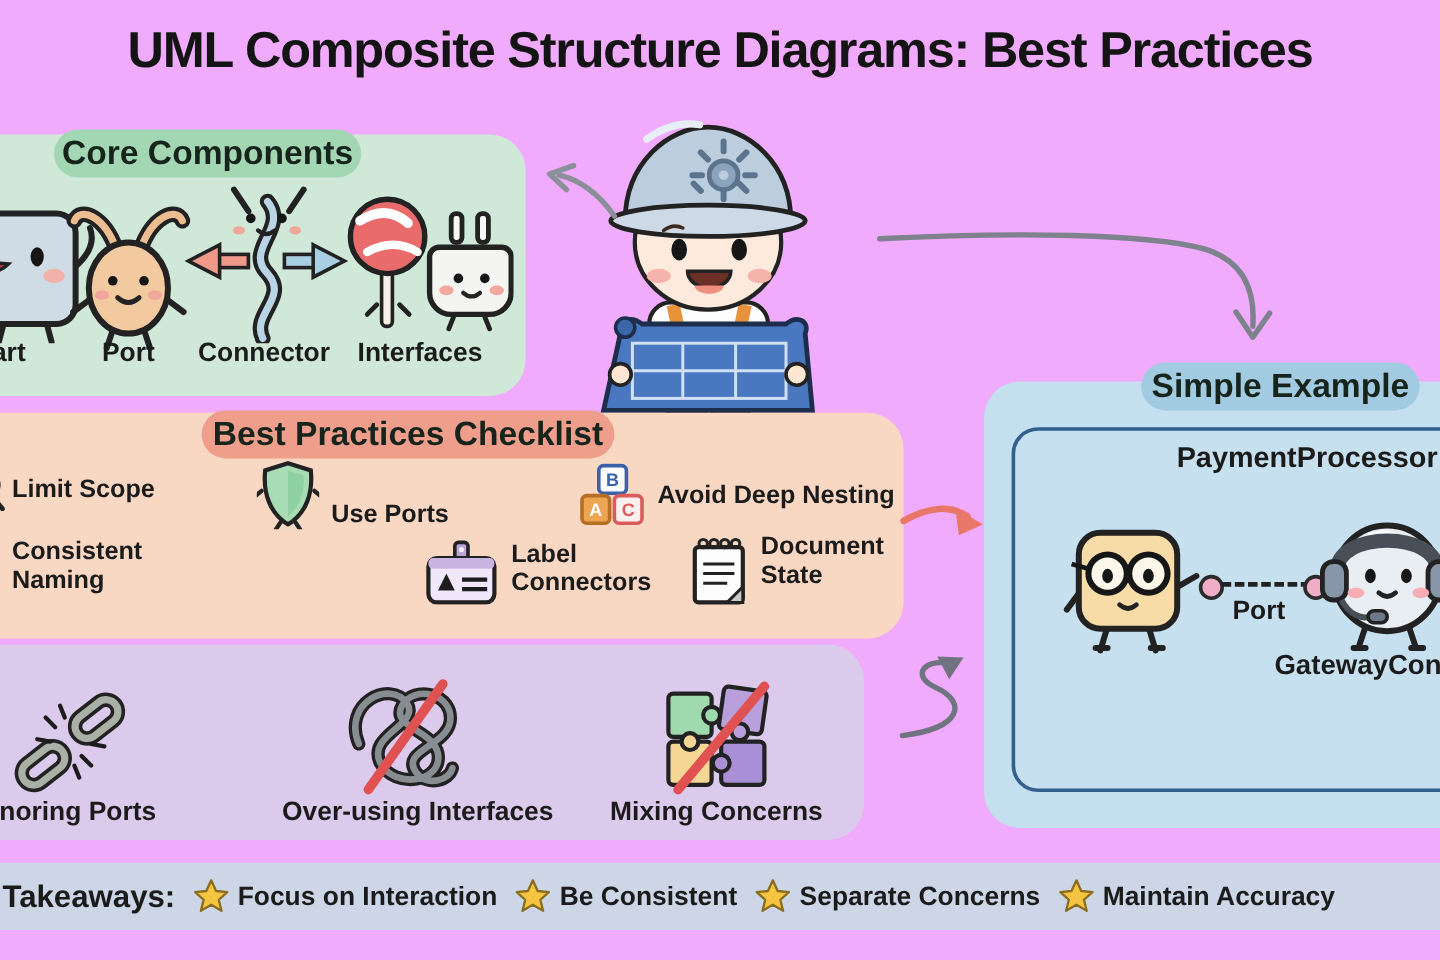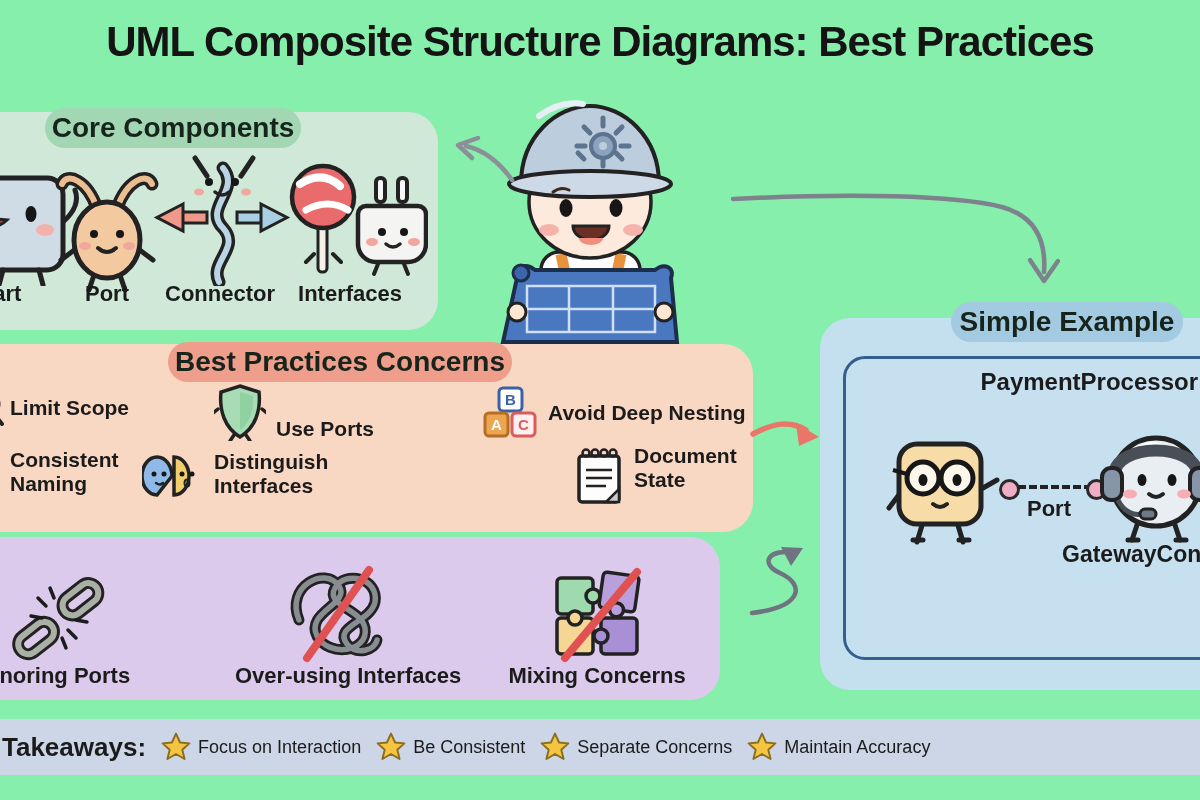--- a/index.html
+++ b/index.html
@@ -1,18 +1,18 @@
 <!DOCTYPE html>
 <html><head>
 <meta charset="utf-8">
 <style>
   html,body{margin:0;padding:0;background:#e8e6e0;}
   #canvas{
     position:relative;width:1200px;height:800px;overflow:hidden;
-    background:#86efac;font-family:"Liberation Sans",sans-serif;color:#1b1b1b;
+    background:#f0abfc;font-family:"Liberation Sans",sans-serif;color:#1b1b1b;
   }
   .abs{position:absolute;}
   .title{
     left:0;top:18px;width:1200px;text-align:center;
     font-size:42px;font-weight:800;letter-spacing:-1px;color:#141414;white-space:nowrap;
   }
   .panel{position:absolute;border-radius:30px;}
   .panel-green{left:-30px;top:112px;width:468px;height:218px;background:#cfe8d7;}
   .panel-orange{left:-30px;top:344px;width:783px;height:188px;background:#f8d7c3;}
   .panel-purple{left:-30px;top:537px;width:750px;height:163px;background:#dccaec;}
@@ -37,21 +37,21 @@
   .part-label{position:absolute;top:541px;font-size:23px;font-weight:800;white-space:nowrap;}
   .port-dot{position:absolute;width:15px;height:15px;border-radius:50%;background:#f0aec6;border:3px solid #2b2b2b;}
   .dash-line{position:absolute;width:74px;border-top:4px dashed #222;}
   .port-word{position:absolute;left:1014px;top:496px;width:70px;text-align:center;font-size:22px;font-weight:800;}
   .takeaways{
     position:absolute;left:0;top:719px;width:1200px;height:56px;background:#ccd6e6;
     display:flex;align-items:center;gap:15px;padding-left:2px;overflow:hidden;white-space:nowrap;
   }
   .tk-head{font-size:26px;font-weight:800;flex:0 0 auto;}
   .tk-item{display:flex;align-items:center;gap:7px;flex:0 0 auto;}
-  .tk-item span{font-size:18px;font-weight:400;}
+  .tk-item span{font-size:22px;font-weight:700;}
   svg{display:block;}
   .noptr{pointer-events:none;}
 </style>
 </head>
 <body>
 
 <div id="canvas">
 
   <div class="abs title">UML Composite Structure Diagrams: Best Practices</div>
 
@@ -160,21 +160,21 @@
       <ellipse cx="151" cy="128" rx="6.5" ry="9" fill="#161616"></ellipse>
       <ellipse cx="84" cy="150" rx="10" ry="6" fill="#f6b3ab"></ellipse>
       <ellipse cx="168" cy="150" rx="10" ry="6" fill="#f6b3ab"></ellipse>
       <path d="M108 146 a18 14 0 0 0 36 0 z" fill="#6b2f26" stroke="#222" stroke-width="3"></path>
       <path d="M114 158 a12 7 0 0 0 24 0 z" fill="#ef8f7f"></path>
       <path d="M88 112 q8 -6 16 -2" fill="none" stroke="#3c2a1d" stroke-width="3" stroke-linecap="round"></path>
     </svg>
   </div>
 
   <div class="panel panel-orange"></div>
-  <div class="pill pill-orange">Best Practices Concerns</div>
+  <div class="pill pill-orange">Best Practices Checklist</div>
 
   <div class="abs" style="left:-18px;top:392px;">
     <svg width="26" height="34" viewBox="0 0 26 34">
       <circle cx="6" cy="12" r="11" fill="#f0a79a" stroke="#222" stroke-width="3"></circle>
       <path d="M12 22 L20 32" stroke="#222" stroke-width="4" stroke-linecap="round"></path>
     </svg>
   </div>
   <div class="chk-item" style="left:10px;top:396px;text-align:center;">
     <div class="chk-label">Limit Scope</div>
   </div>
@@ -206,36 +206,34 @@
 
   <div class="abs" style="left:-16px;top:462px;">
     <svg width="24" height="34" viewBox="0 0 24 34">
       <path d="M2 4 L14 8 L10 30 L-4 26 Z" fill="#e9a0a0" stroke="#222" stroke-width="3"></path>
     </svg>
   </div>
   <div class="chk-item" style="left:10px;top:448px;">
     <div class="chk-label" style="width:120px;">Consistent Naming</div>
   </div>
 
-  <div class="chk-item" style="left:142px;top:450px;">
+
+  <div class="chk-item" style="left:352px;top:450px;">
     <span>
-      <svg width="62" height="52" viewBox="0 0 62 52">
-        <path d="M30 26 a15 19 0 1 0 -15 19 z" fill="#8fb9e9" stroke="#222" stroke-width="3.5"></path>
-        <circle cx="12" cy="24" r="2.5" fill="#161616"></circle>
-        <circle cx="22" cy="24" r="2.5" fill="#161616"></circle>
-        <path d="M14 33 q4 3 7 0" fill="none" stroke="#222" stroke-width="2.5" stroke-linecap="round"></path>
-        <path d="M32 7 a15 19 0 1 1 0 38 z" fill="#f2cf6e" stroke="#222" stroke-width="3.5"></path>
-        <circle cx="40" cy="24" r="2.5" fill="#161616"></circle>
-        <circle cx="50" cy="24" r="2.5" fill="#161616"></circle>
-        <ellipse cx="45" cy="33" rx="2.5" ry="3.5" fill="none" stroke="#222" stroke-width="2"></ellipse>
-      </svg>
-    </span>
-    <div class="chk-label" style="width:130px;">Distinguish Interfaces</div>
-  </div>
-
+      <svg width="64" height="54" viewBox="0 0 64 54">
+        <rect x="27" y="2" width="11" height="16" rx="3" fill="#b9a6d6" stroke="#222" stroke-width="3"></rect>
+        <circle cx="32.5" cy="8" r="2.2" fill="#f1ecf8"></circle>
+        <rect x="5" y="15" width="55" height="37" rx="7" fill="#f0e8fa" stroke="#222" stroke-width="3.5"></rect>
+        <rect x="5" y="15" width="55" height="9" rx="4" fill="#c9b4e4"></rect>
+        <polygon points="13,42 20,28 27,42" fill="#1c1c1c"></polygon>
+        <path d="M33 33 H54 M33 41 H54" stroke="#1c1c1c" stroke-width="3.5"></path>
+      </svg>
+    </span>
+    <div class="chk-label" style="width:120px;">Label Connectors</div>
+  </div>
 
   <div class="chk-item" style="left:572px;top:444px;">
     <span>
       <svg width="52" height="62" viewBox="0 0 52 62">
         <rect x="7" y="12" width="40" height="46" rx="3" fill="#fdfdfd" stroke="#222" stroke-width="3.5"></rect>
         <g stroke="#222" stroke-width="2.5" fill="none">
           <circle cx="14" cy="9" r="3.5"></circle>
             <circle cx="23" cy="9" r="3.5"></circle>
             <circle cx="32" cy="9" r="3.5"></circle>
             <circle cx="41" cy="9" r="3.5"></circle>

